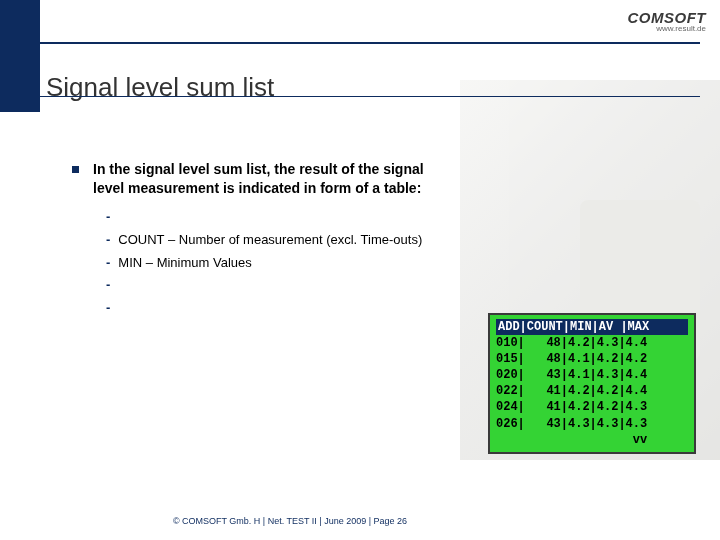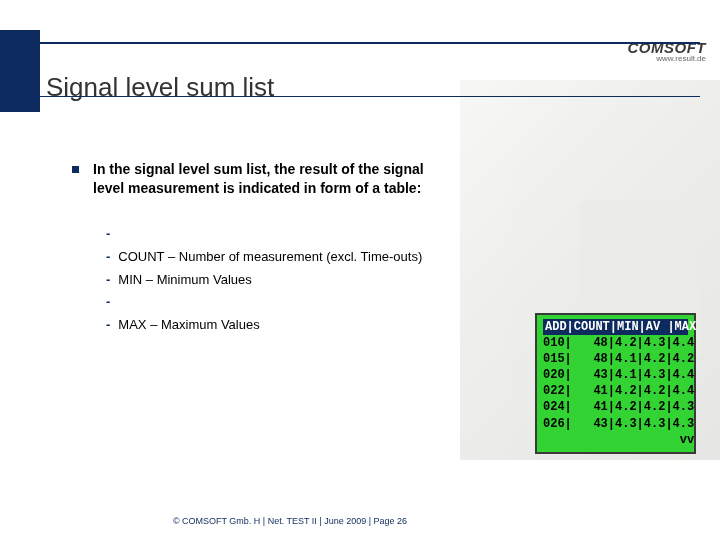--- a/index.html
+++ b/index.html
@@ -30,21 +30,20 @@
     height: 160px;
     background: #c8c8c0;
     border-radius: 8px;
   }
   .header-bar {
     position: absolute;
     top: 0; left: 0;
     width: 720px;
     height: 42px;
     display: flex;
-    margin-top: 30px;
   }
   .header-blue {
     width: 40px;
     height: 42px;
     background: #0d2b5e;
   }
   .header-white {
     flex: 1;
     background: #fff;
     position: relative;
@@ -109,21 +108,21 @@
   }
   .content {
     position: absolute;
     top: 160px;
     left: 72px;
     width: 380px;
     z-index: 2;
   }
   .bullet-row {
     display: flex;
-    margin-bottom: 28px;
+    margin-bottom: 11px;
   }
   .bullet-dot {
     width: 7px;
     height: 7px;
     background: #0d2b5e;
     margin-top: 6px;
     margin-right: 14px;
     flex-shrink: 0;
   }
   .bullet-text {
@@ -146,21 +145,21 @@
   .dash {
     color: #0d2b5e;
     font-weight: bold;
     margin-right: 8px;
     flex-shrink: 0;
   }
   .screen-panel {
     position: absolute;
     right: 24px;
     bottom: 86px;
-    width: 161px;
+    width: 208px;
     background: #3a3a3a;
     padding: 2px;
     z-index: 3;
   }
   .screen-inner {
     background: #34d334;
     padding: 4px 6px;
     font-family: "Courier New", monospace;
     font-size: 12px;
     line-height: 1.35;
@@ -223,21 +222,20 @@
     </div>
     <div class="sub-item">
       <span class="dash">-</span>
       <span>MIN – Minimum Values</span>
     </div>
     <div class="sub-item">
       <span class="dash">-</span>
     </div>
     <div class="sub-item">
       <span class="dash">-</span>
-      <span>MAX – Maximum Values</span>
     </div>
   </div>
 </div>
 
 <div class="screen-panel">
   <div class="screen-inner"><span class="screen-header">ADD|COUNT|MIN|AV |MAX</span>
 <span>010|   48|4.2|4.3|4.4</span>
 <span>015|   48|4.1|4.2|4.2</span>
 <span>020|   43|4.1|4.3|4.4</span>
 <span>022|   41|4.2|4.2|4.4</span>

